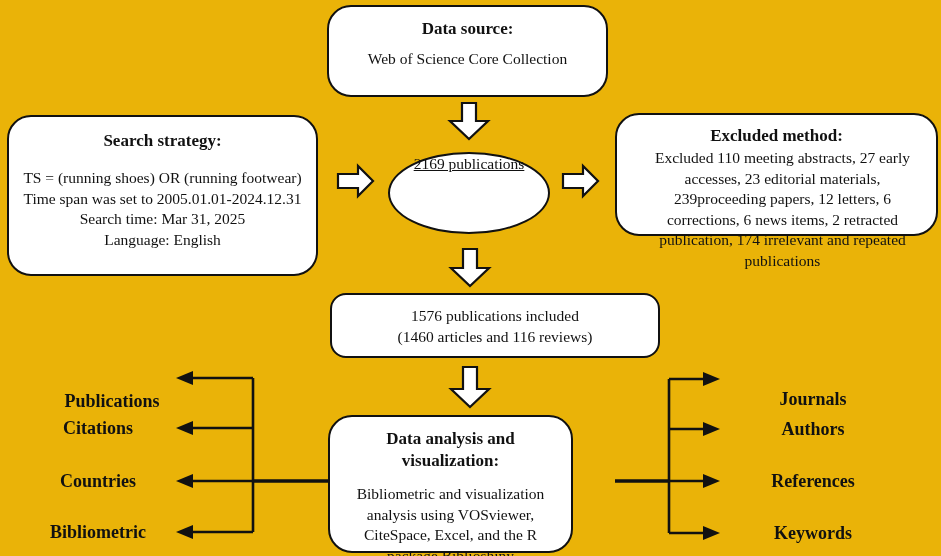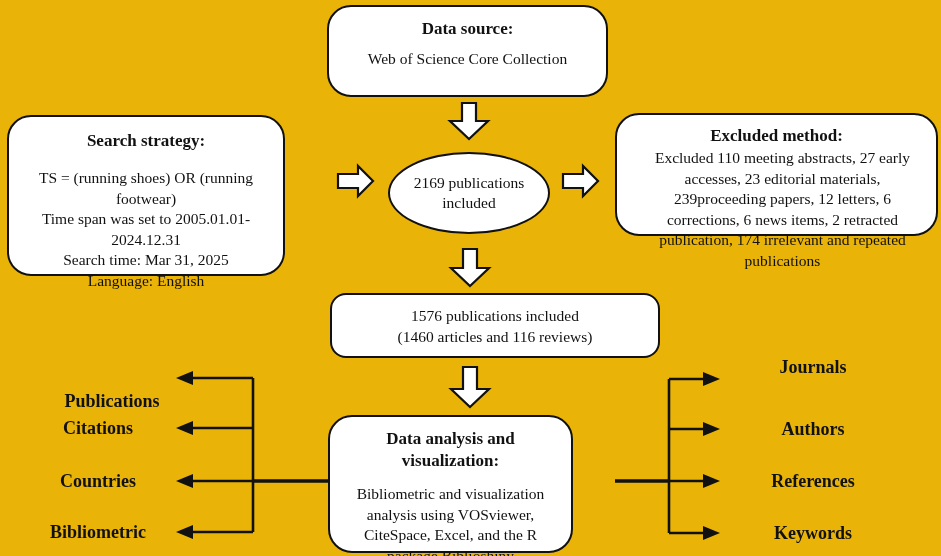--- a/index.html
+++ b/index.html
@@ -27,22 +27,22 @@
     box-sizing: border-box;
     border: 2px solid #111111;
     background: #ffffff;
     text-align: center;
   }
   .rounded-lg { border-radius: 24px; }
   .rounded-md { border-radius: 16px; }
   .ellipse {
     border-radius: 50%;
     display: flex;
-    align-items: center;
     justify-content: center;
+    text-decoration: underline;
   }
   .node-title {
     font-weight: bold;
     font-size: 17px;
     line-height: 22px;
   }
   .node-body {
     font-size: 15.5px;
     line-height: 20.5px;
   }
@@ -97,34 +97,33 @@
       <polygon points="720,481 703,474 703,488" stroke="none"></polygon>
       <polygon points="720,533 703,526 703,540" stroke="none"></polygon>
     </g>
   </svg>
 
   <div class="node rounded-lg pad-sm" style="left:327px; top:5px; width:281px; height:92px;">
     <div class="node-title">Data source:</div>
     <div class="node-body" style="margin-top:9px;">Web of Science Core Collection</div>
   </div>
 
-  <div class="node rounded-lg" style="left:7px; top:115px; width:278px; height:161px; padding-top:13px;">
+  <div class="node rounded-lg" style="left:7px; top:115px; width:311px; height:161px; padding-top:13px;">
     <div class="node-title">Search strategy:</div>
     <div class="node-body" style="margin-top:16px;text-align:center;">
       <div>TS = (running shoes) OR (running footwear)</div>
       <div>Time span was set to 2005.01.01-2024.12.31</div>
       <div>Search time: Mar 31, 2025</div>
       <div>Language: English</div>
     </div>
   </div>
 
   <div class="node ellipse" style="left:388px; top:152px; width:162px; height:82px;">
     <div class="node-body">
       <div>2169 publications</div>
-      <div>included</div>
     </div>
   </div>
 
   <div class="node rounded-lg" style="left:615px; top:113px; width:323px; height:123px; padding:10px 9px 0 9px;">
     <div class="node-title">Excluded method:</div>
     <div class="node-body" style="margin-top:1px;margin-left:12px;">Excluded 110 meeting abstracts, 27 early accesses, 23 editorial materials, 239proceeding papers, 12 letters, 6 corrections, 6 news items, 2 retracted publication, 174 irrelevant and repeated publications</div>
   </div>
 
   <div class="node rounded-md" style="left:330px; top:293px; width:330px; height:65px; padding-top:11px;">
     <div class="node-body">
@@ -136,18 +135,18 @@
   <div class="node rounded-lg" style="left:328px; top:415px; width:245px; height:138px; padding:11px 7px 0 7px;">
     <div class="node-title">Data analysis and visualization:</div>
     <div class="node-body" style="margin-top:12px;">Bibliometric and visualization analysis using VOSviewer, CiteSpace, Excel, and the R package Biblioshiny</div>
   </div>
 
   <div class="side-label" style="left:36px; top:365px;margin-top:23px;">Publications</div>
   <div class="side-label" style="left:22px; top:415px;">Citations</div>
   <div class="side-label" style="left:22px; top:468px;">Countries</div>
   <div class="side-label" style="left:22px; top:519px;">Bibliometric</div>
 
-  <div class="side-label" style="left:737px; top:354px;text-align:center;">Journals</div>
+  <div class="side-label" style="left:737px; top:386px;text-align:center;">Journals</div>
   <div class="side-label" style="left:737px; top:416px;">Authors</div>
   <div class="side-label" style="left:737px; top:468px;">References</div>
   <div class="side-label" style="left:737px; top:520px;">Keywords</div>
 
 </div>
 
 </body></html>

